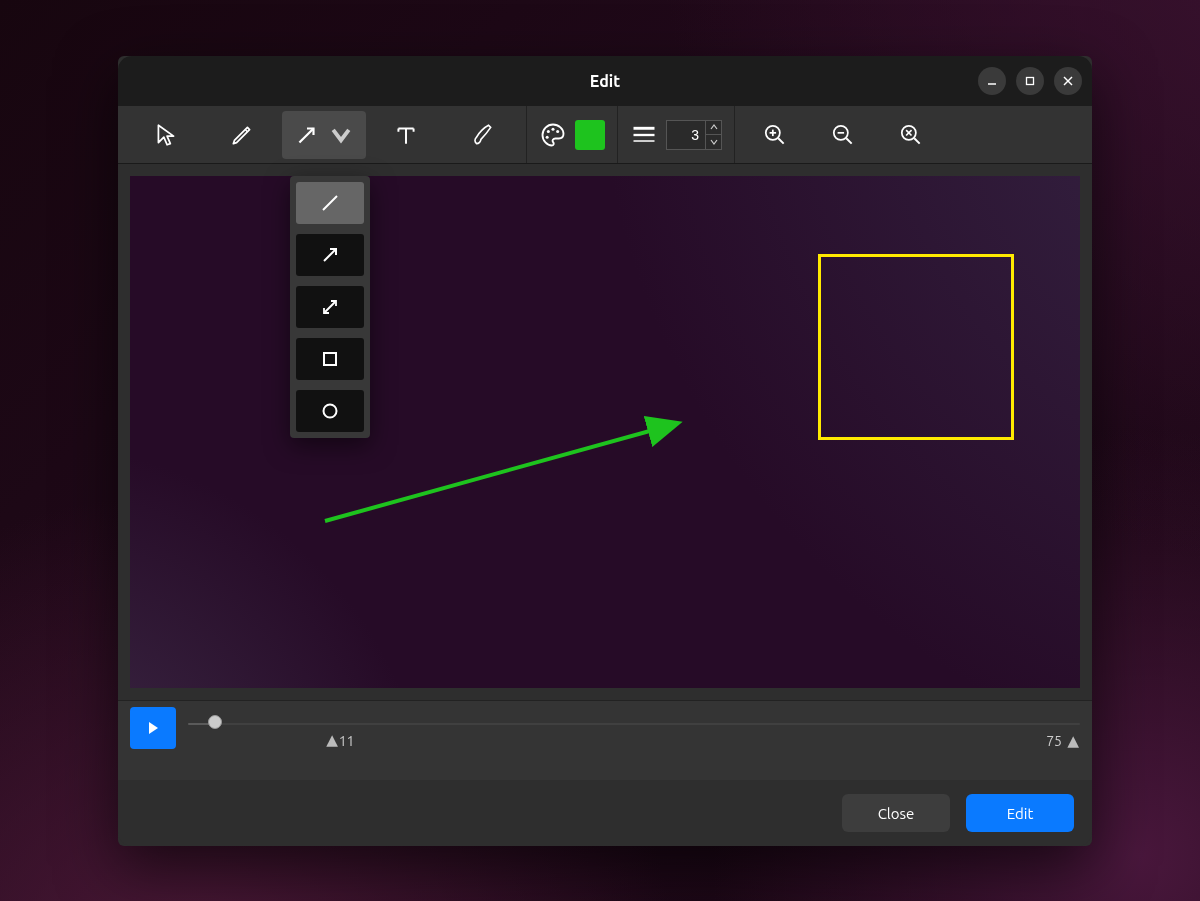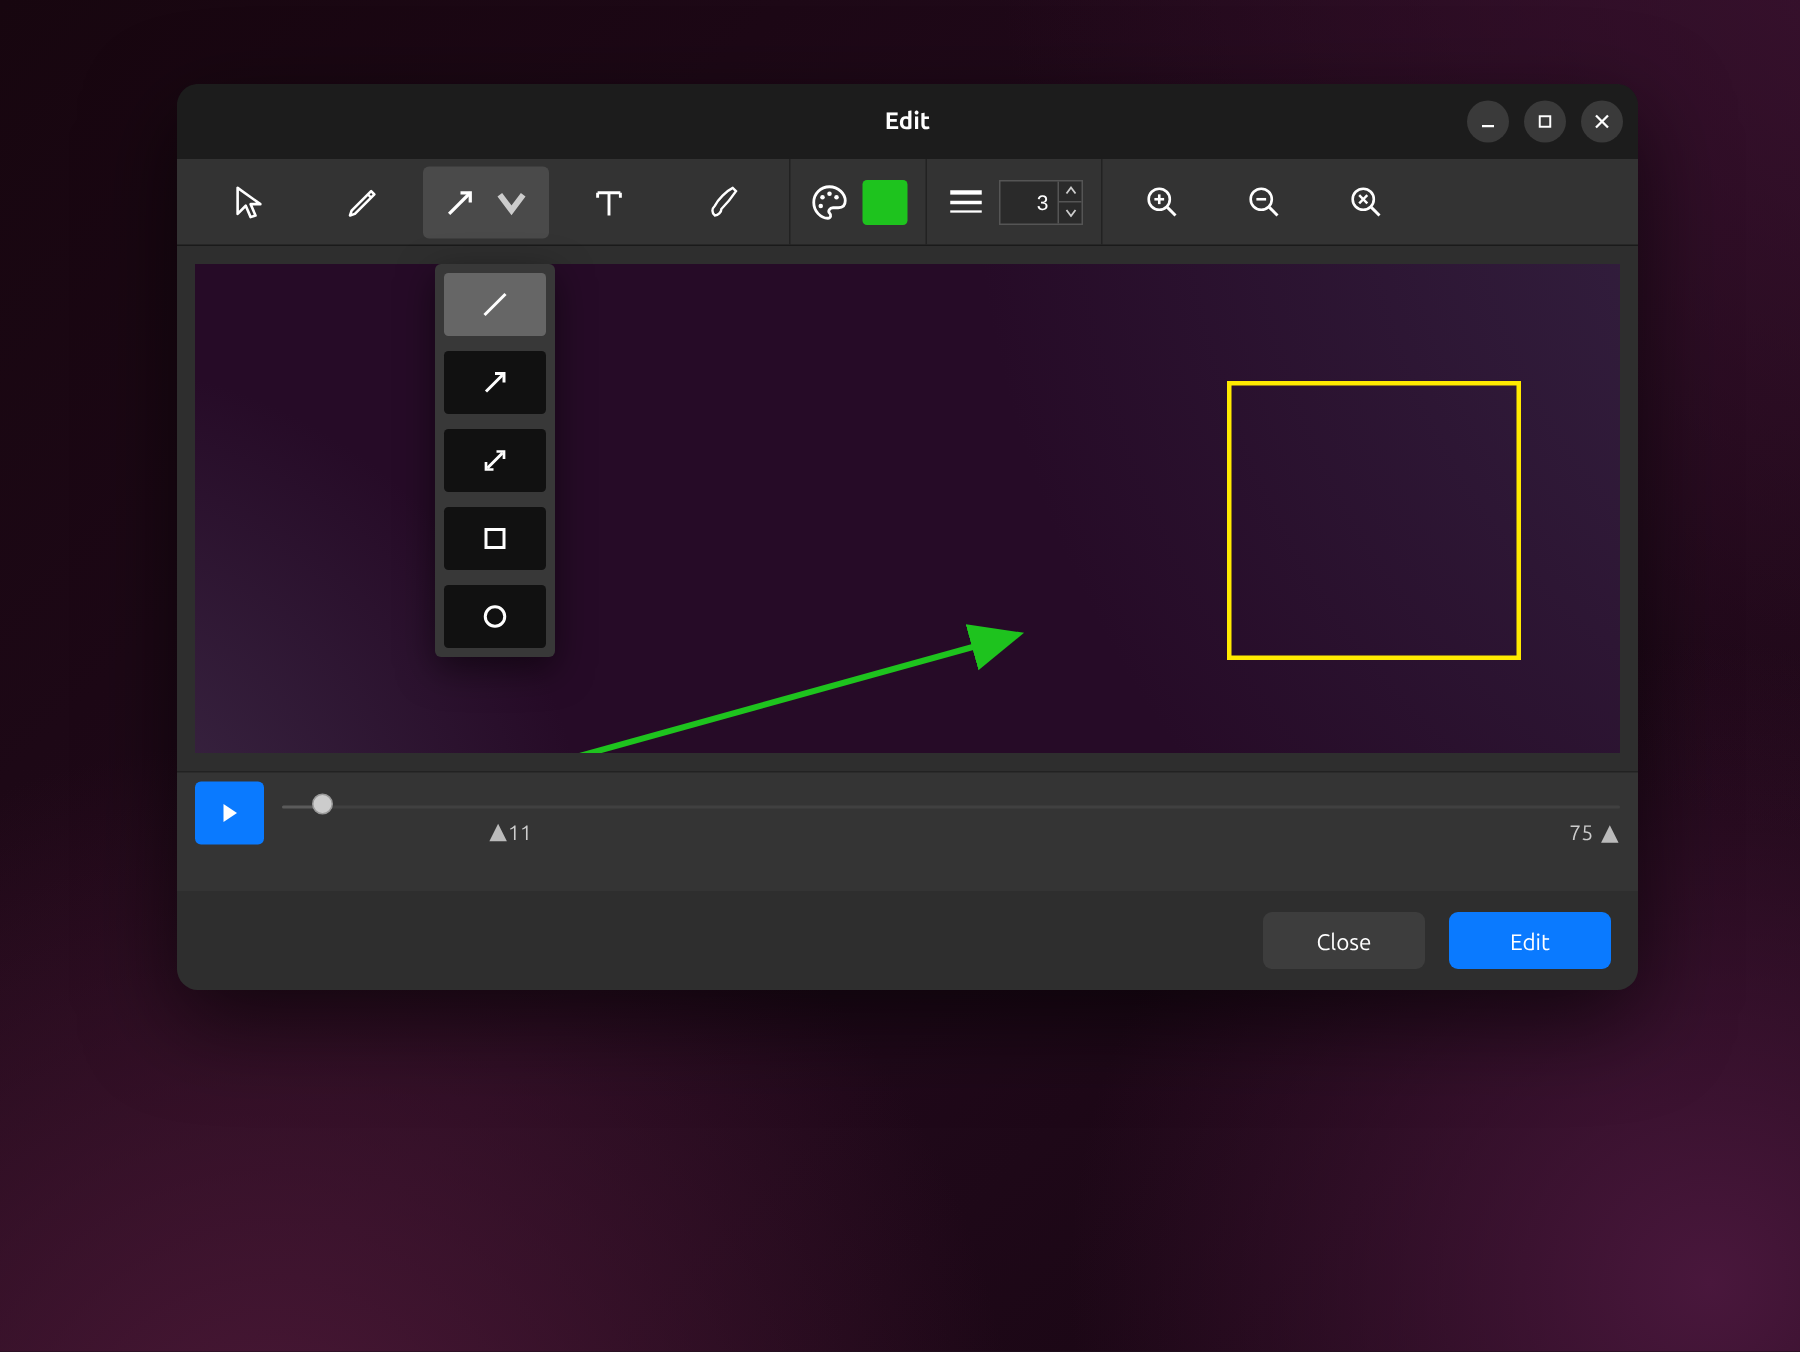--- a/index.html
+++ b/index.html
@@ -32,22 +32,22 @@
     position: absolute; inset: 0;
     background:
       radial-gradient(circle at 15% 110%, #4a1836 0%, transparent 35%),
       radial-gradient(circle at 110% -10%, #3b1230 0%, transparent 40%),
       radial-gradient(circle at 95% 95%, #49173c 0%, transparent 30%),
       linear-gradient(135deg, #17060f 0%, #230a1d 50%, #160510 100%);
   }
   .window {
     position: absolute;
     left: 118px; top: 56px;
-    width: 974px; height: 604px;
-    border-radius: 16px;
+    width: 974px; height: 790px;
+    border-radius: 6px;
     background: var(--window-bg);
     box-shadow: 0 20px 60px rgba(0,0,0,0.6);
     display: flex; flex-direction: column;
     overflow: visible;
   }
   .titlebar {
     height: 50px;
     display: flex; align-items: center; justify-content: center;
     background: var(--titlebar-bg);
     border-top-left-radius: 14px; border-top-right-radius: 14px;

